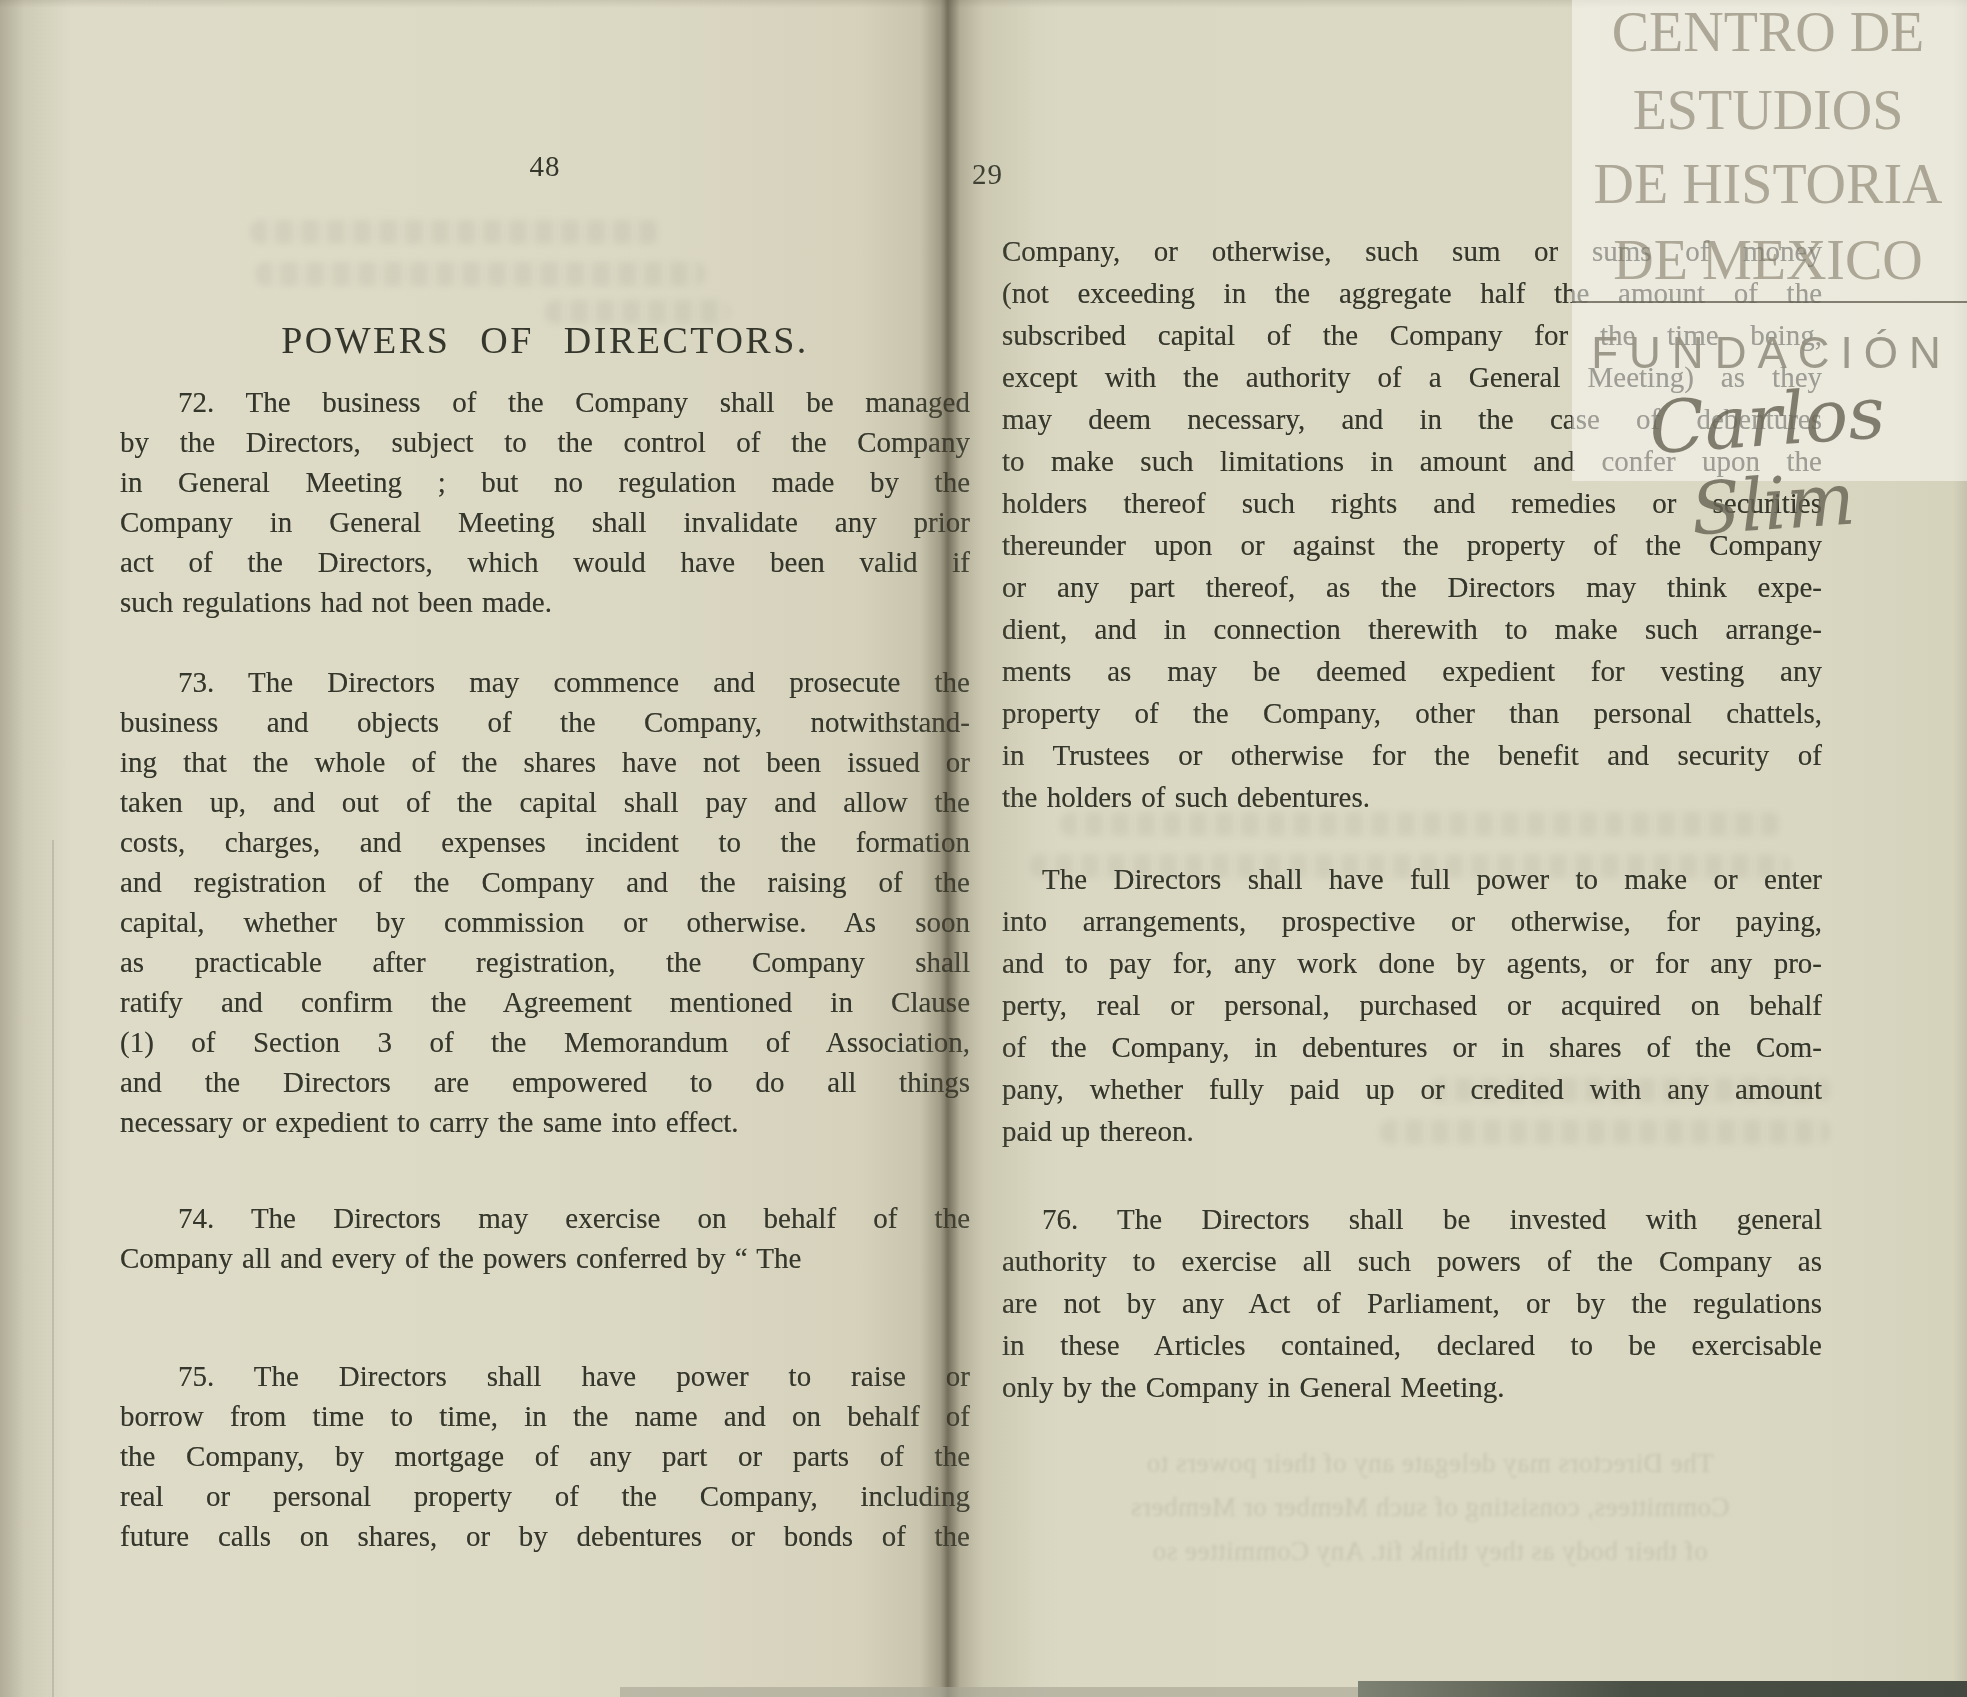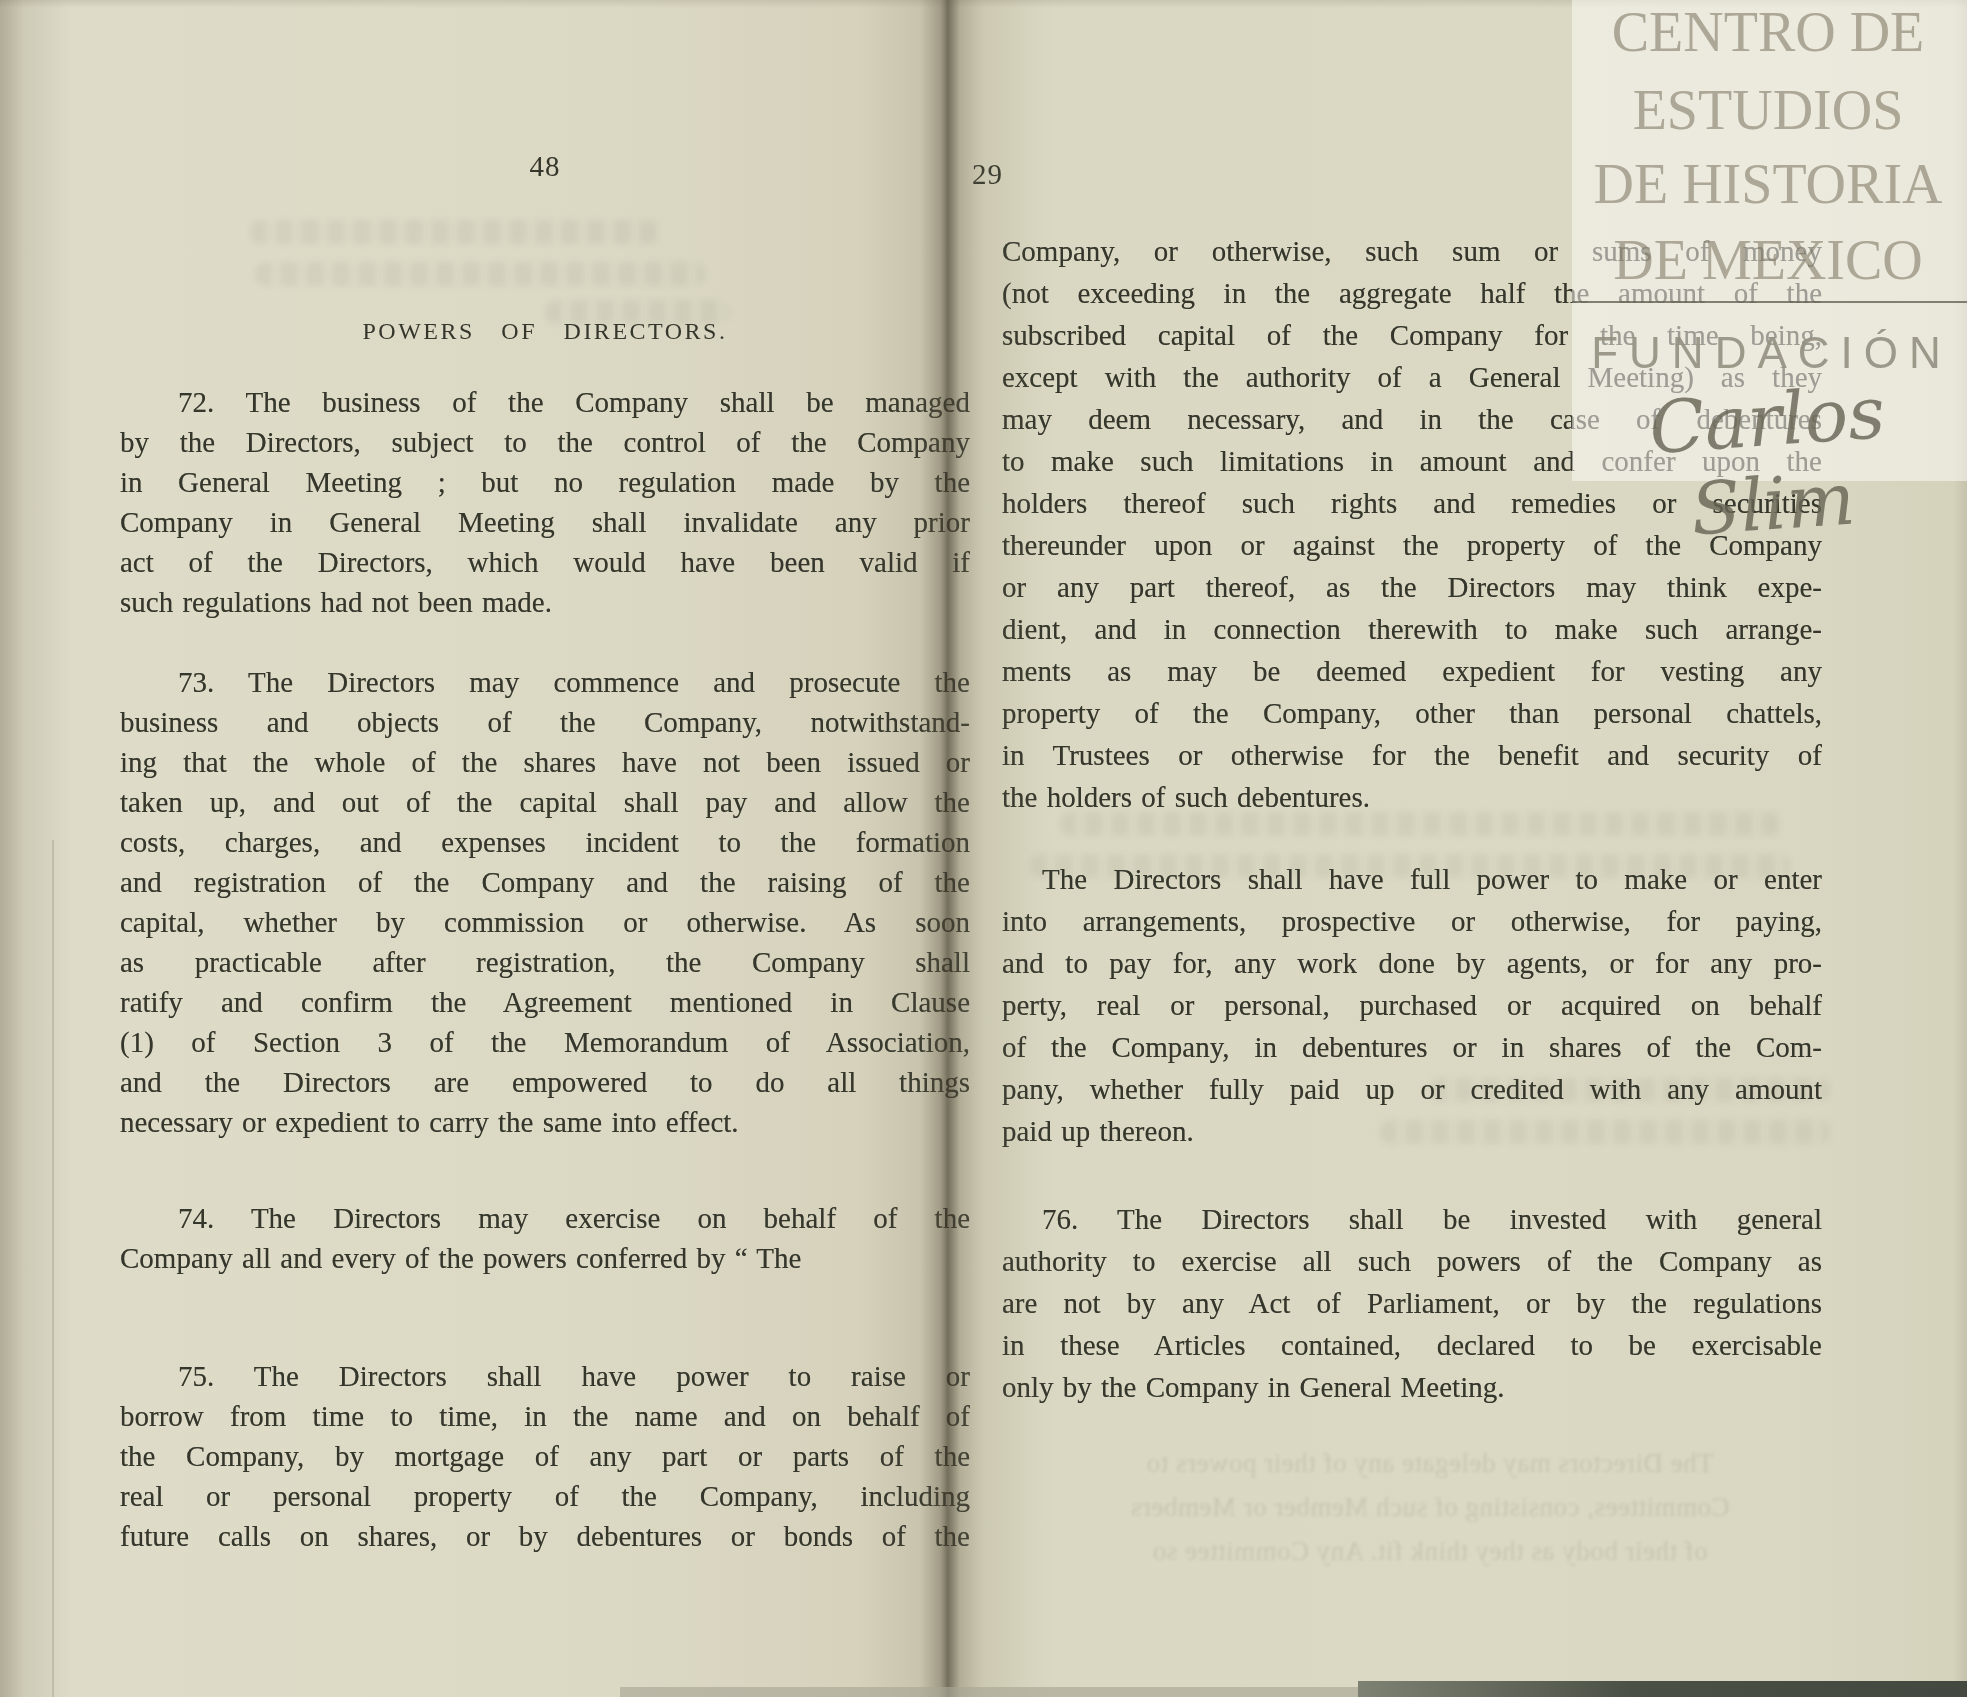--- a/index.html
+++ b/index.html
@@ -32,21 +32,21 @@
   .lp-center{left:120px;width:850px;text-align:center;}
   .rp-center{left:972px;width:820px;text-align:left;}
   .para{text-align:justify;word-spacing:2px;}
   .ln{text-align-last:justify;text-shadow:0 0 .6px rgba(50,50,40,.5);}
   .end-left .ln:last-child{text-align-last:left;}
   .lp.para .ln:first-child{text-indent:58px;}
   .rp.para .ln:first-child{text-indent:40px;}
   .rp.para.no-indent .ln:first-child{text-indent:0;}
   .page-num{font-size:29px;letter-spacing:1px;}
   .sec-head{font-variant:small-caps;font-size:33px;letter-spacing:3px;}
-  .title-head{font-size:24px;letter-spacing:2.5px;word-spacing:18px;}
+  .title-head{font-size:38px;letter-spacing:2.5px;word-spacing:18px;}
   
   .gstripe{position:absolute;height:24px;z-index:4;border-radius:10px;opacity:.5;filter:blur(3px);
      background:repeating-linear-gradient(90deg,rgba(95,100,80,0.16) 0 16px,rgba(95,100,80,0.03) 16px 26px);}
   .gtext{position:absolute;left:1010px;width:840px;z-index:4;transform:scaleX(-1);
      color:#5f6552;opacity:.15;filter:blur(1.5px);font-size:27px;text-align:center;letter-spacing:.5px;}
   
   .wm-box{position:absolute;left:1572px;top:0;width:395px;height:481px;z-index:30;
      background:rgba(253,252,248,0.52);}
   .wm-line{position:absolute;left:1566px;width:404px;z-index:31;text-align:center;
      font-family:"Liberation Serif",serif;font-size:56px;color:rgba(126,119,99,0.58);letter-spacing:0;}

